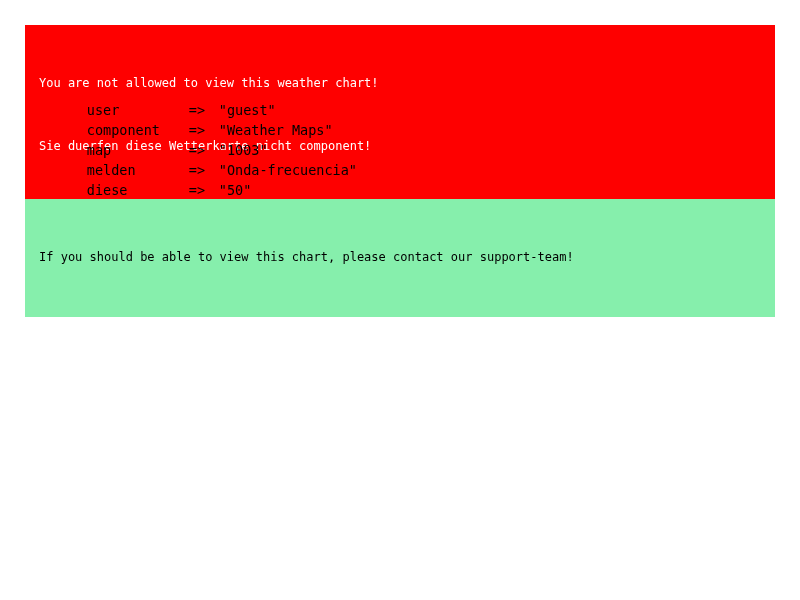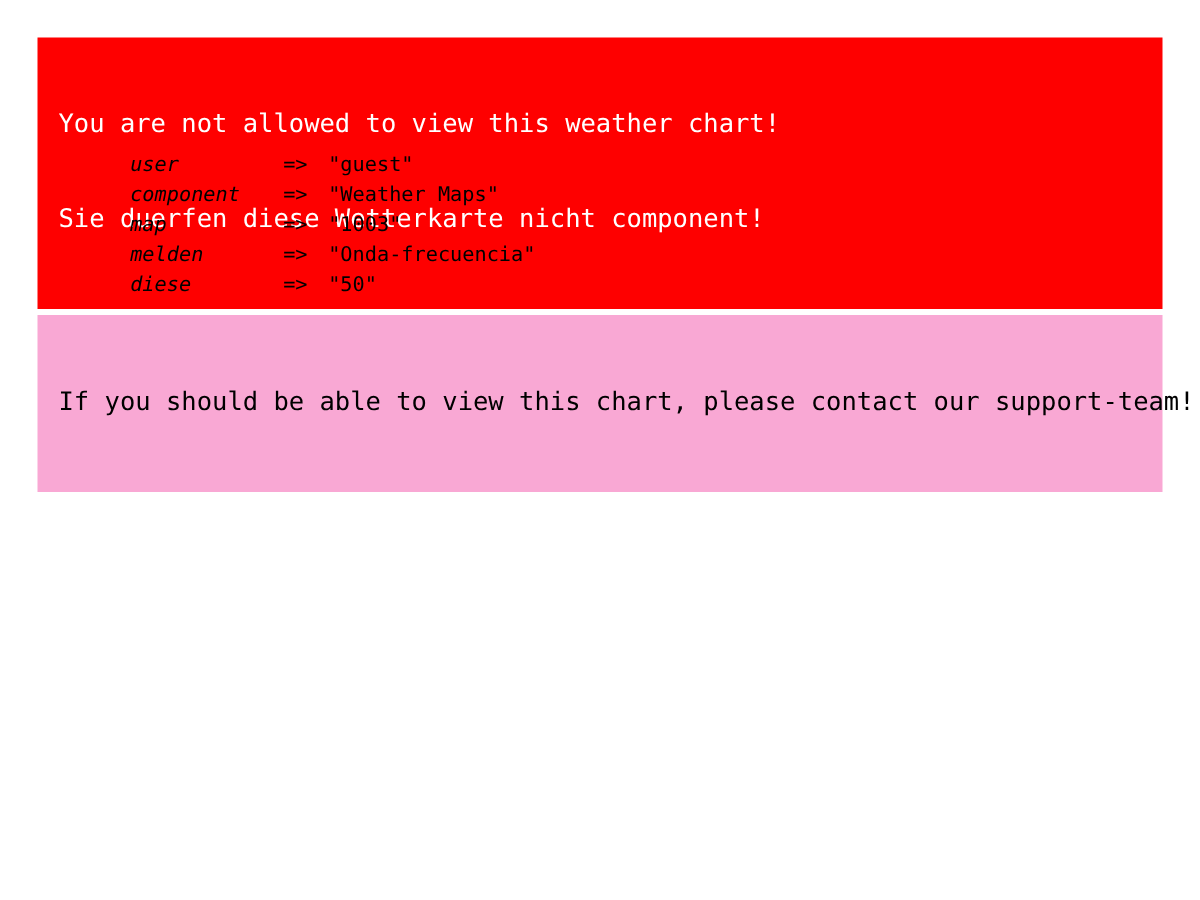--- a/index.html
+++ b/index.html
@@ -18,53 +18,52 @@
     position: relative;
     width: 800px;
     height: 600px;
   }
   .banner {
     position: absolute;
     left: 25px;
     width: 750px;
     box-sizing: border-box;
     padding: 6px 14px 7px 14px;
-    font-size: 17px;
+    font-size: 12px;
     line-height: 21px;
     white-space: pre;
   }
   .banner-error {
     top: 25px;
     background: #fe0000;
     color: #ffffff;
   }
   .banner-info {
-    top: 210px;
-    background: #f9a8d4;
+    top: 199px;
+    background: #86efac;
     color: #000000;
   }
   .banner-line {
     display: block;
   }
   .details {
     position: absolute;
     left: 38px;
     top: 80px;
     font-size: 13.5px;
     line-height: 20px;
   }
   .detail-row {
     display: block;
     height: 20px;
     white-space: pre;
   }
   .detail-key {
     display: inline-block;
     width: 102px;
-    font-style: italic;
   }
   .detail-arrow {
     display: inline-block;
     width: 30px;
   }
   .detail-val {
     display: inline-block;
   }
   .footer {
     position: absolute;

